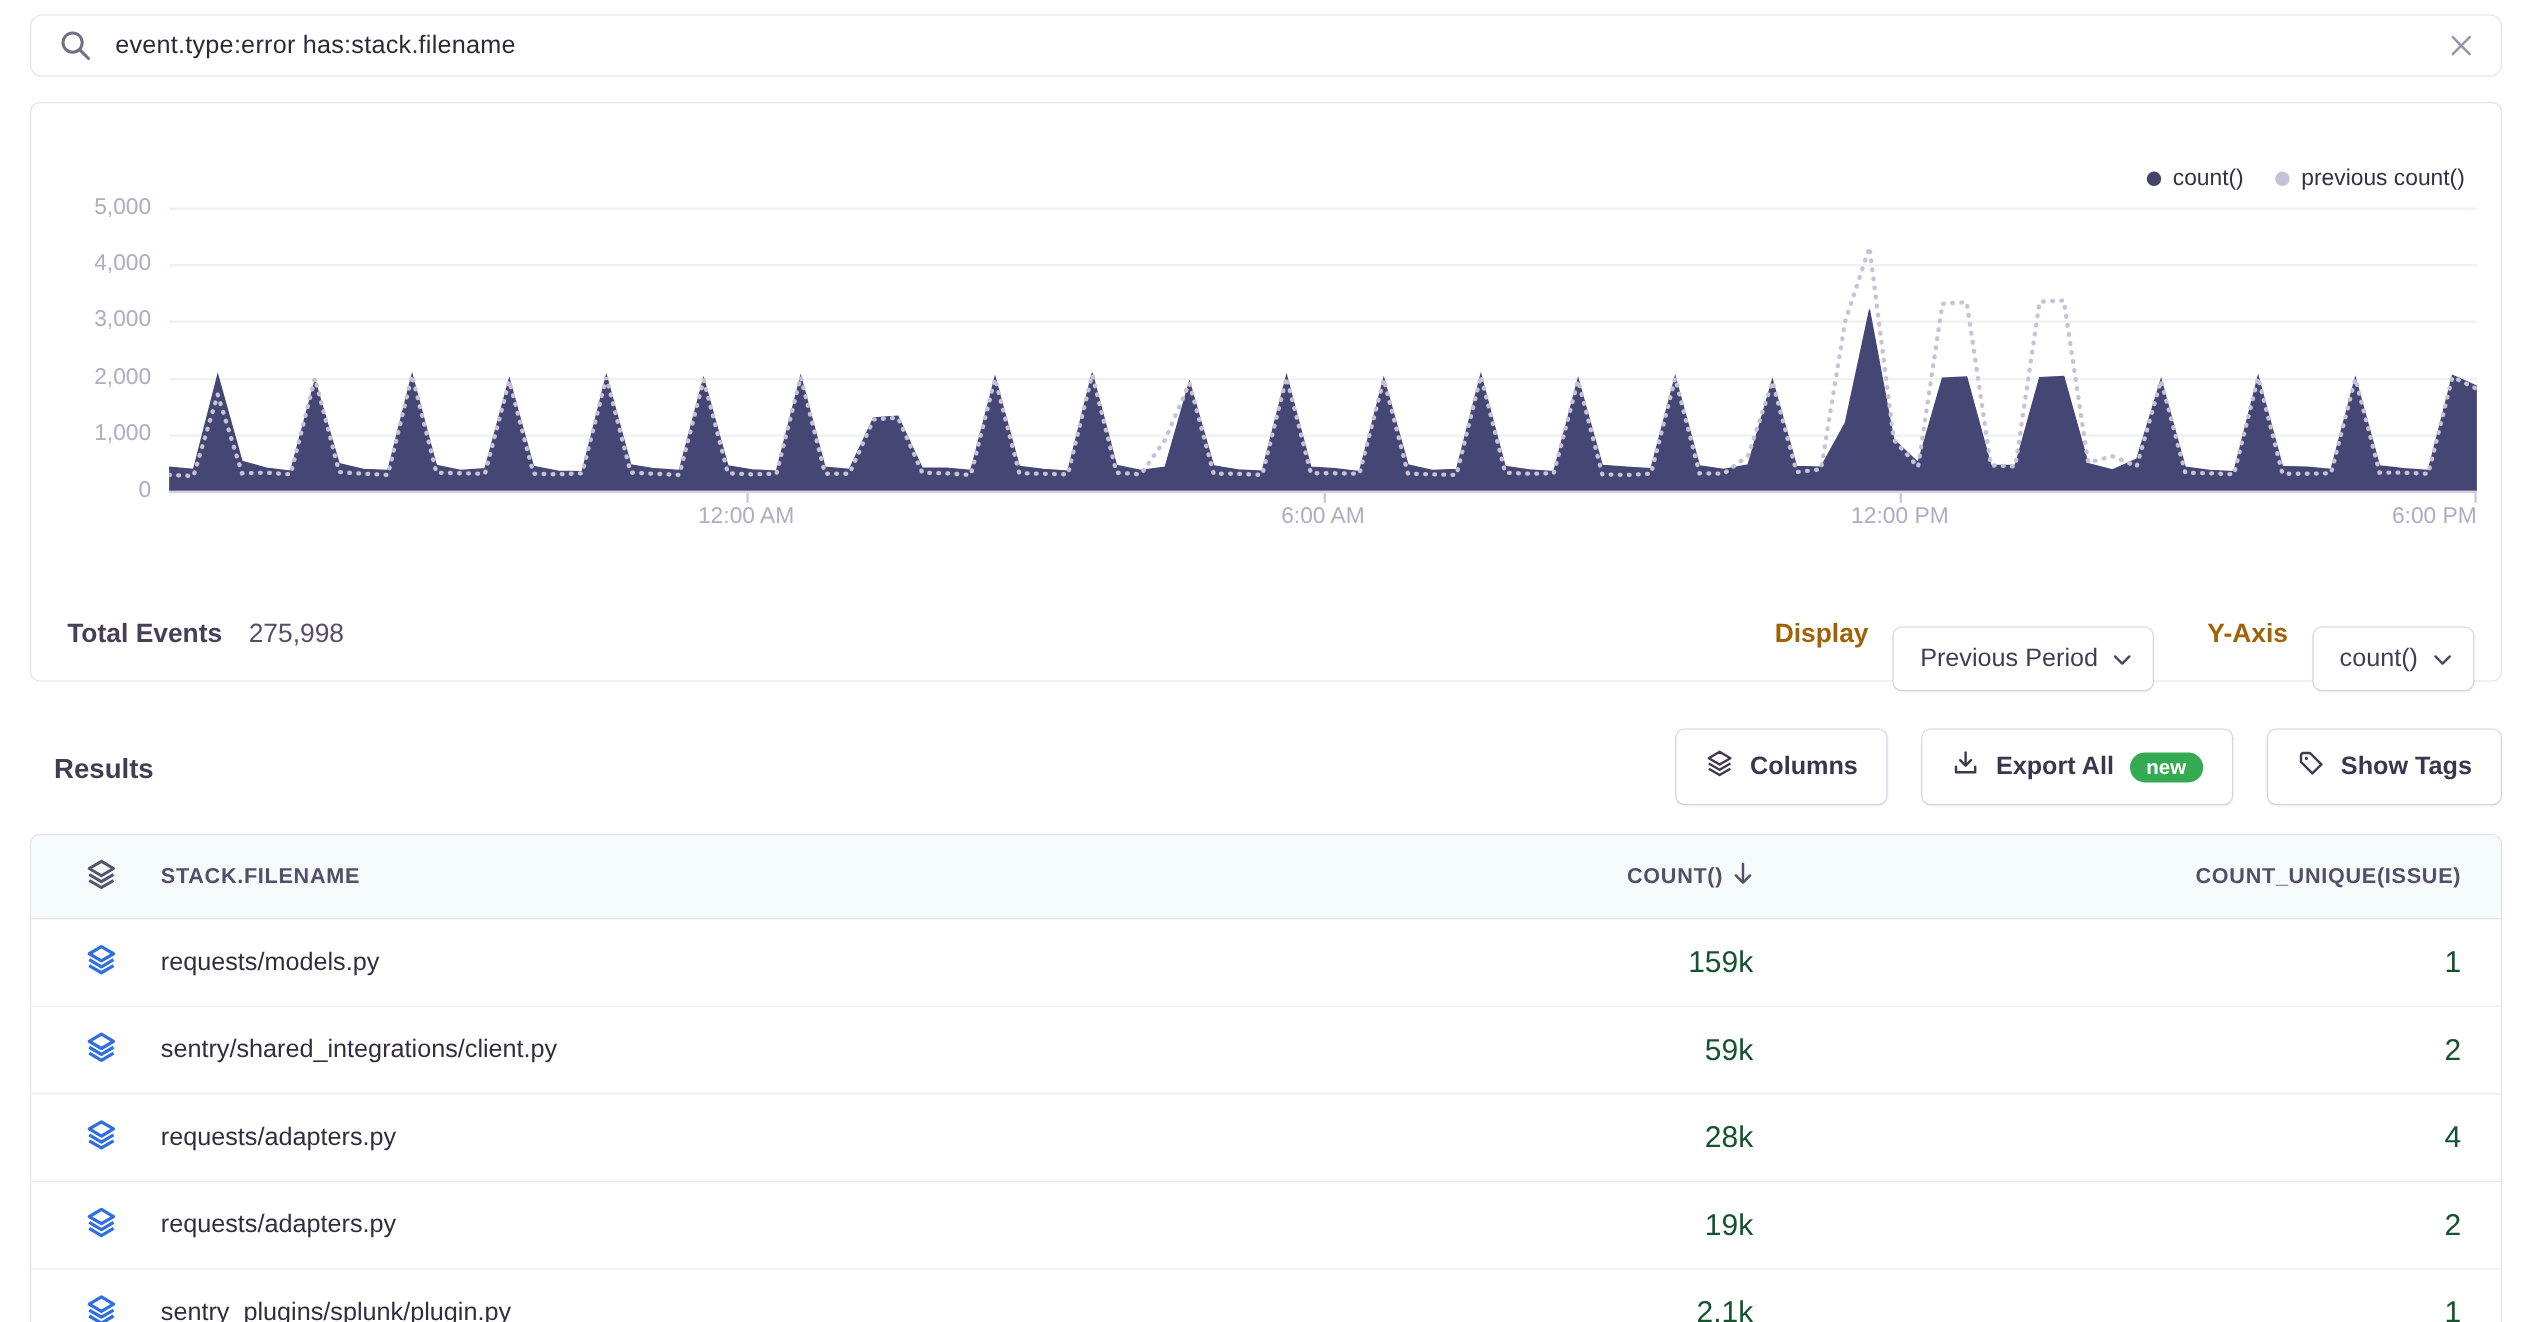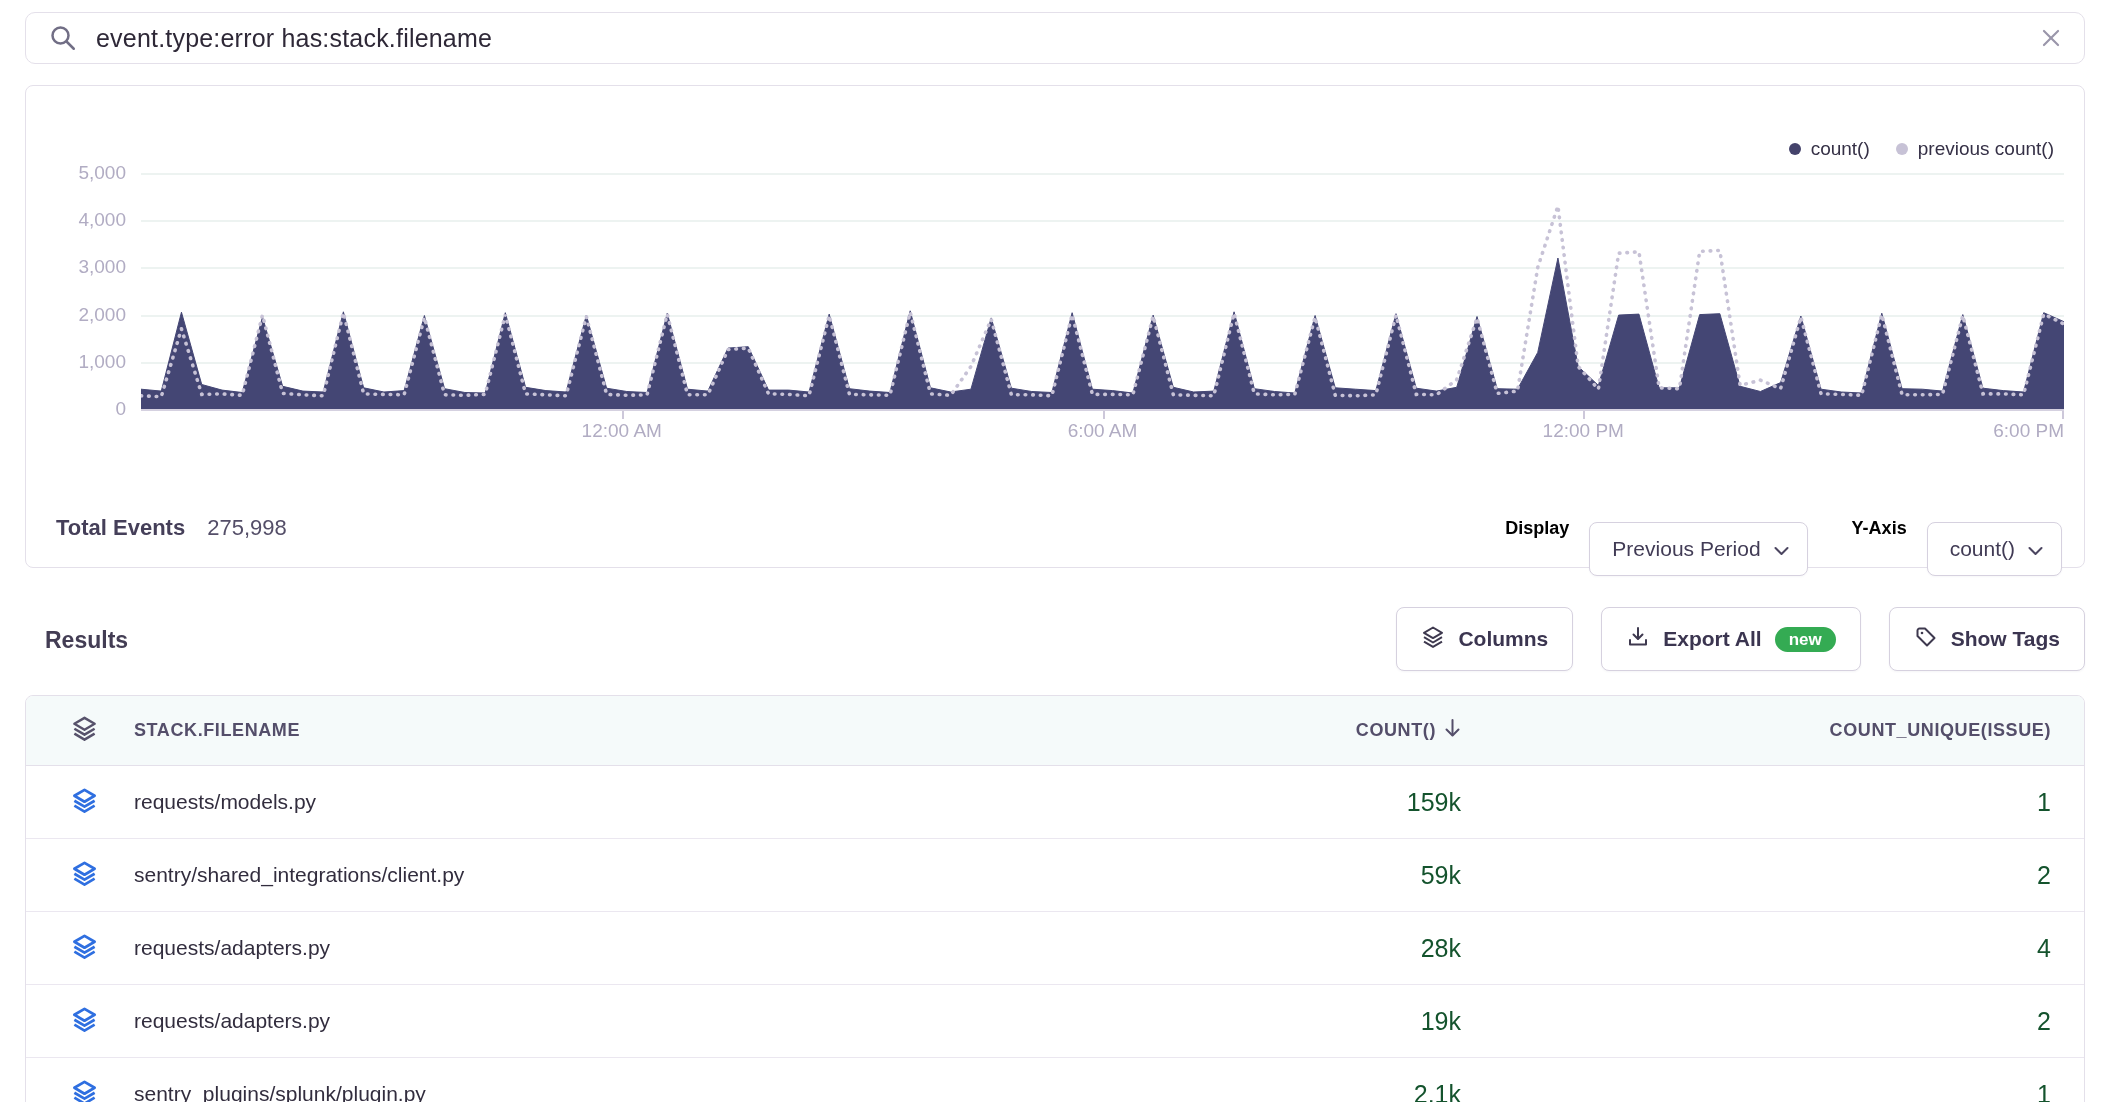--- a/index.html
+++ b/index.html
@@ -4,21 +4,21 @@
 <style>
   * { margin:0; padding:0; box-sizing:border-box; }
   html,body { width:2110px; height:1102px; overflow:hidden; background:#fff;
     font-family:"Liberation Sans","DejaVu Sans",sans-serif; }
   #app { position:relative; width:2110px; height:1102px; background:#fff; }
 
   
   .searchbar { position:absolute; left:25px; right:25px; top:12px; height:52px;
     background:#fff; border:1.5px solid #e4e0ea; border-radius:10px;
     display:flex; align-items:center; padding:0 20px 0 22px; }
-  .searchbar .query { flex:1; font-size:25px; color:#2e2837; letter-spacing:.2px; }
+  .searchbar .query { flex:1; font-size:21px; color:#2e2837; letter-spacing:.2px; }
   .icon-btn { display:flex; align-items:center; justify-content:center; cursor:pointer; }
 
   
   .chart-panel { position:absolute; left:25px; right:25px; top:85px; height:483px;
     background:#fff; border:1.5px solid #e4e0ea; border-radius:8px; }
   .legend { position:absolute; top:52px; right:30px; display:flex; align-items:center; gap:26px; }
   .legend-item { display:flex; align-items:center; gap:10px; cursor:pointer; }
   .legend-dot { width:12px; height:12px; border-radius:50%; }
   .legend-label { font-size:19px; color:#353046; }
 
@@ -31,21 +31,21 @@
   .xtick { position:absolute; top:325px; width:2px; height:8px; background:#cdc8da; }
   .xlabels { position:absolute; left:115px; right:20px; top:334px; height:26px; }
   .xlabel { position:absolute; font-size:19px; color:#b1acc3; white-space:nowrap; }
 
   .chart-footer { position:absolute; left:22px; right:22px; bottom:10px; height:58px;
     display:flex; align-items:center; justify-content:space-between; }
   .totals { display:flex; align-items:baseline; gap:22px; padding-left:8px; }
   .totals .t-label { font-size:22px; font-weight:700; color:#453f59; }
   .totals .t-value { font-size:22px; color:#544e68; }
   .footer-controls { display:flex; align-items:center; gap:20px; }
-  .footer-label { font-size:18px; font-weight:700; color:#000000; }
+  .footer-label { font-size:22px; font-weight:700; color:#a16207; }
   .dropdown { height:54px; background:#fff; border:1.5px solid #d6d1df; border-radius:8px;
     display:flex; align-items:center; gap:13px; padding:0 18px 0 22px; cursor:pointer;
     font-size:21px; color:#413b55; box-shadow:0 1px 2px rgba(60,50,90,.04);margin-top:41px; }
   .footer-controls .spacer { width:4px; }
 
   
   .results-heading { position:absolute; left:45px; top:627px; font-size:23px; font-weight:700; color:#433d54; }
   .toolbar { position:absolute; right:25px; top:607px; display:flex; gap:28px; }
   .tbtn { height:64px; background:#fff; border:1.5px solid #d6d1df; border-radius:8px;
     display:flex; align-items:center; gap:13px; padding:0 24px; cursor:pointer;

